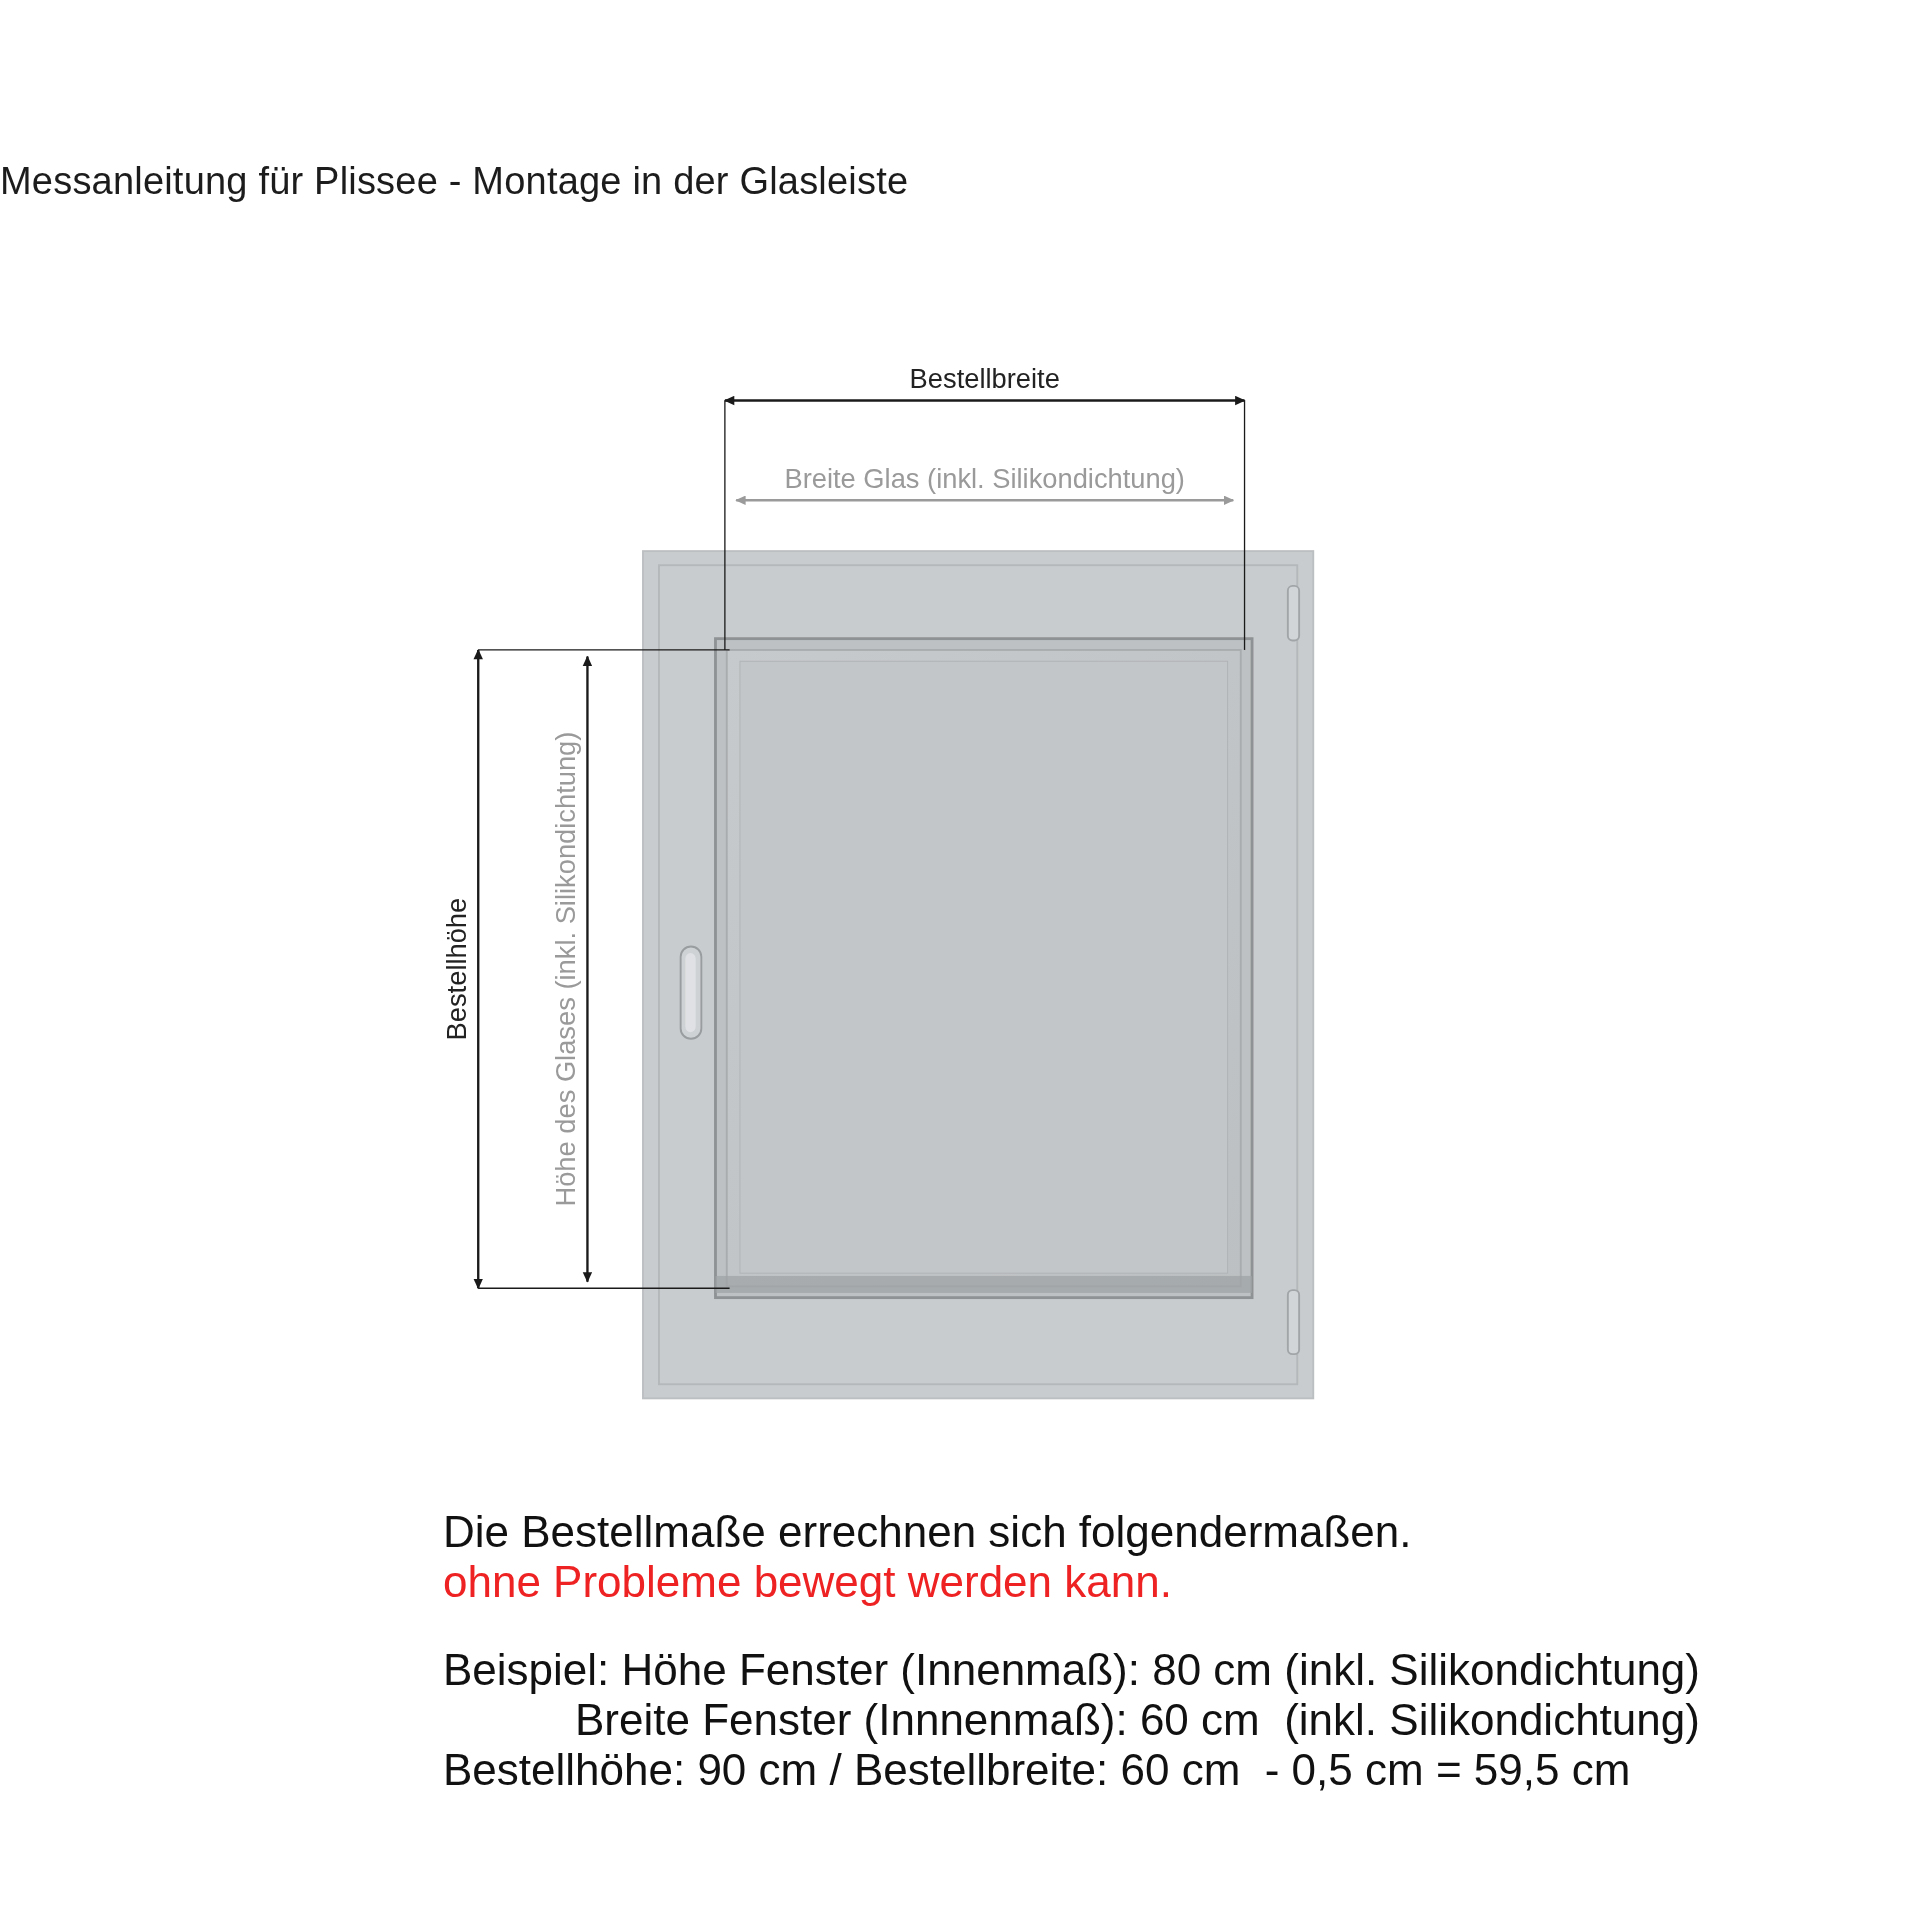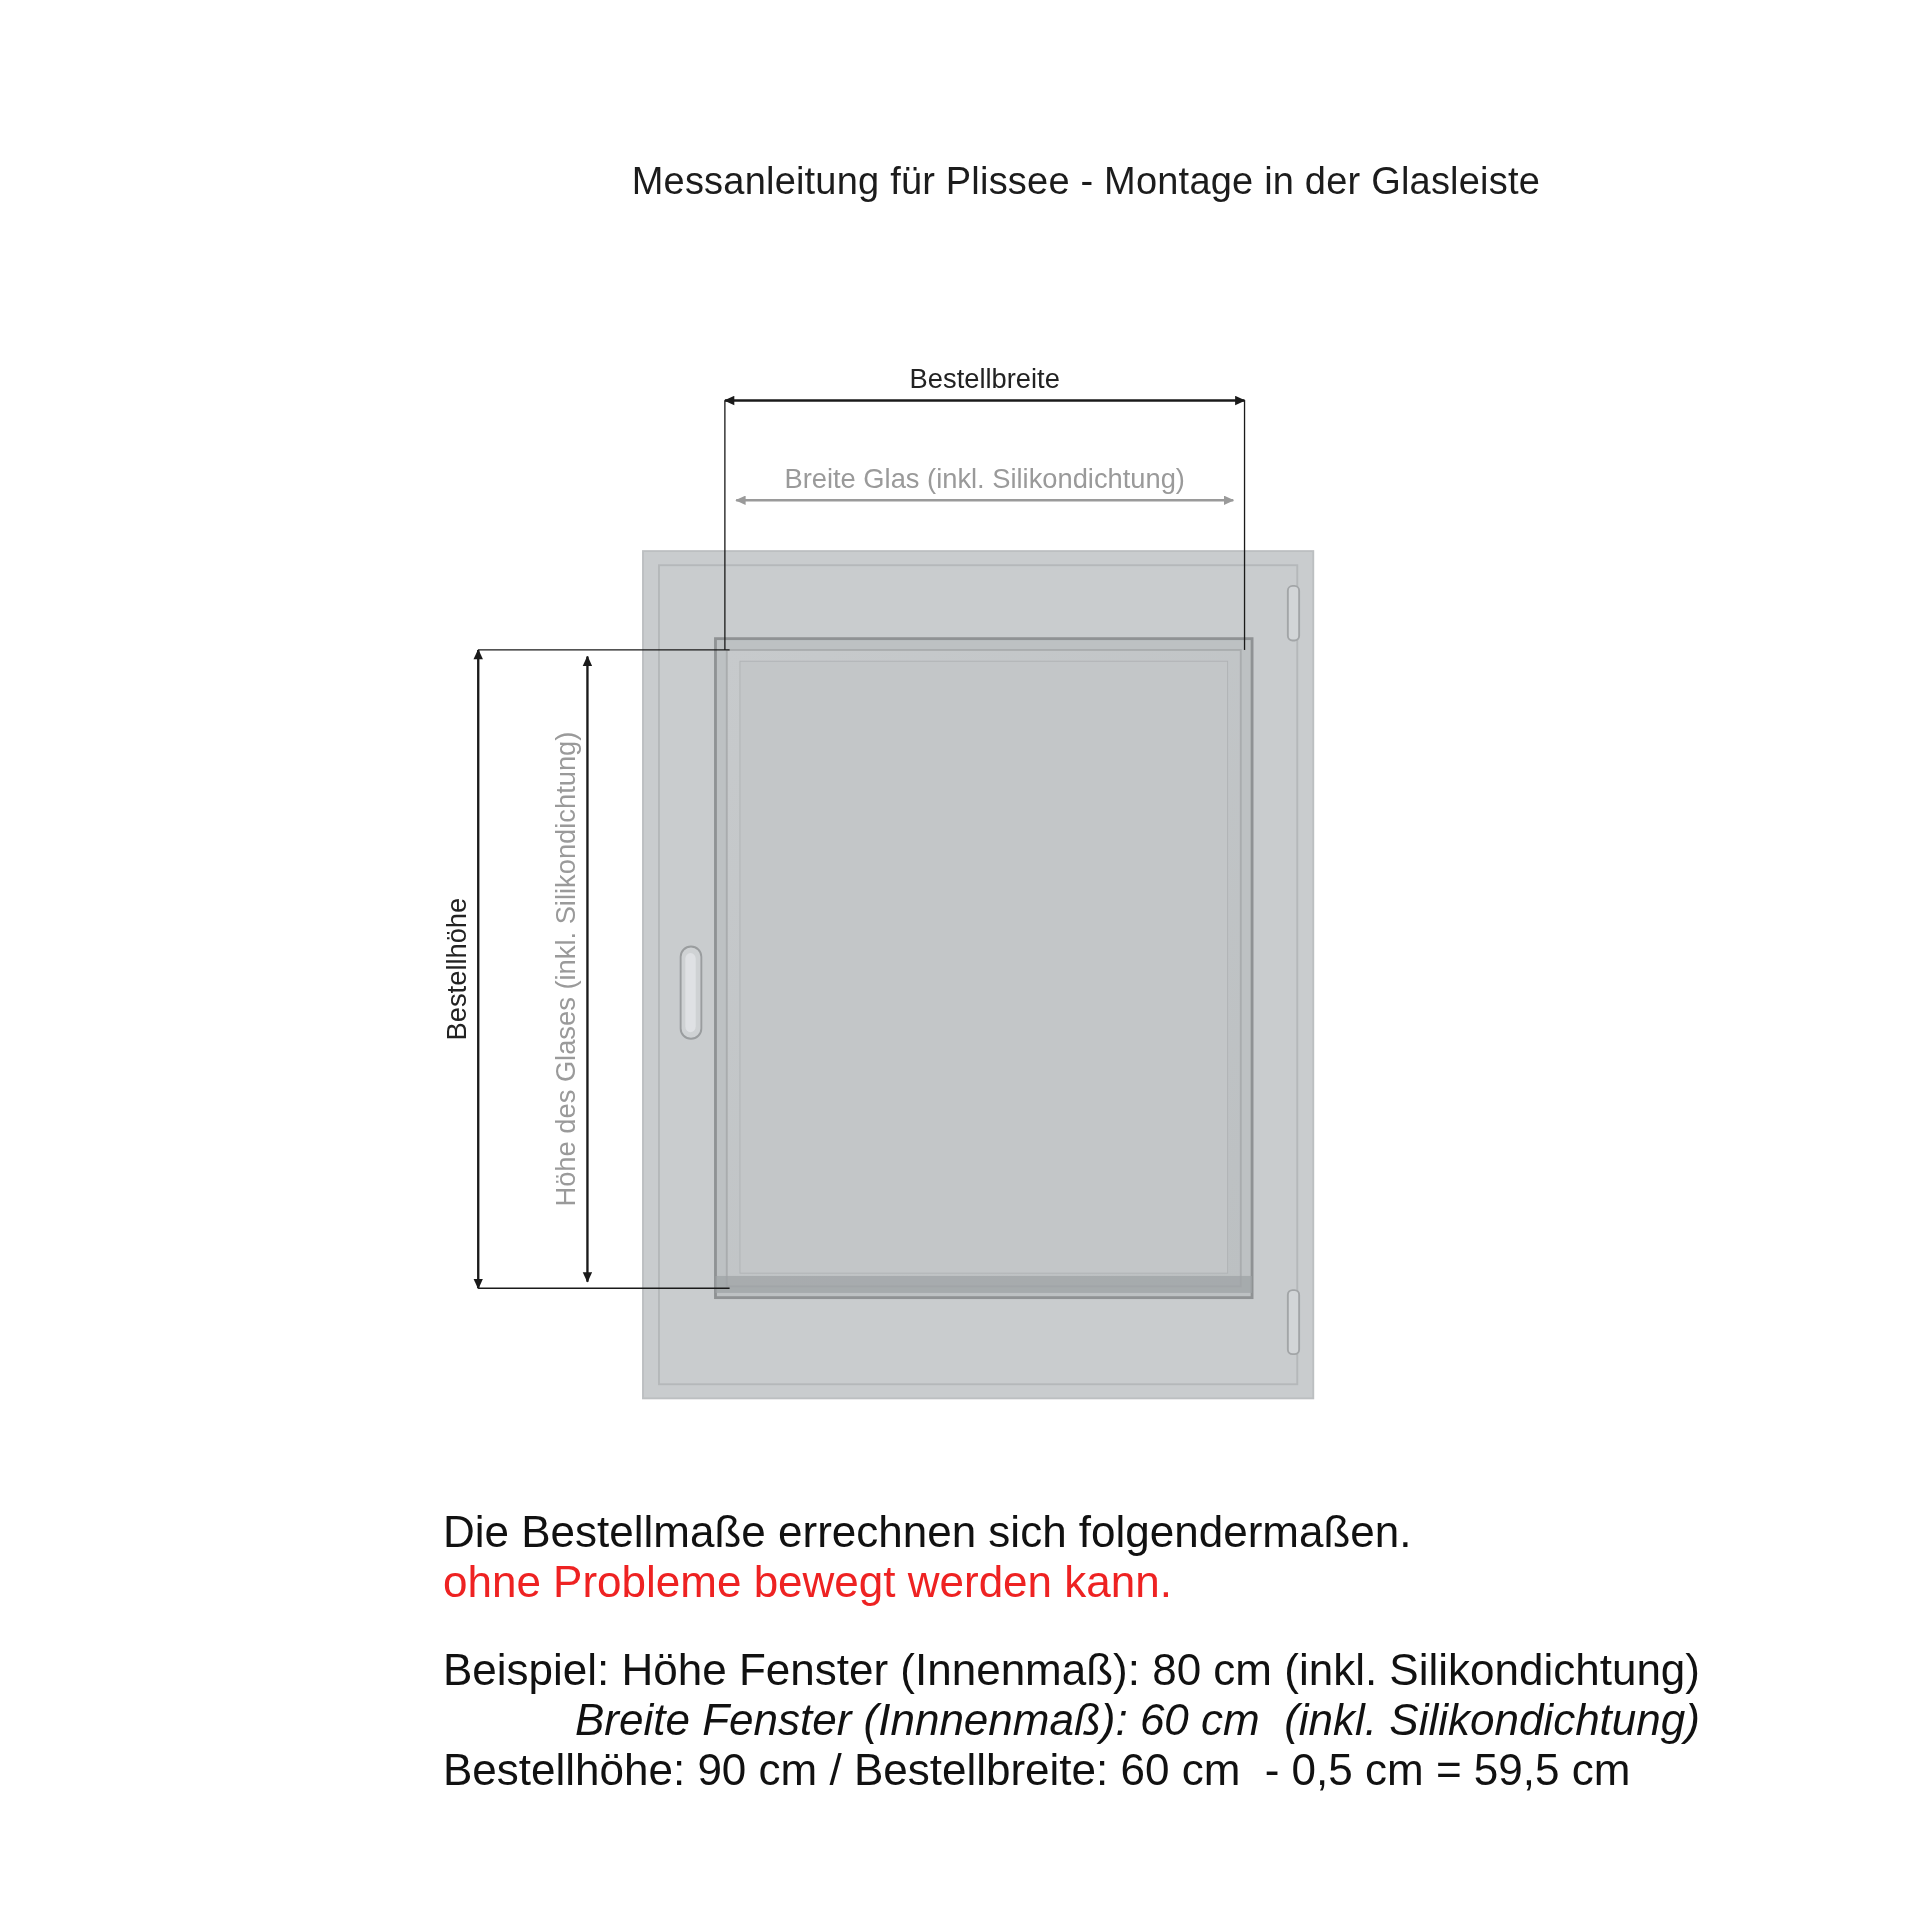--- a/index.html
+++ b/index.html
@@ -20,21 +20,21 @@
     left: 0; top: 0;
     width: 1928px;
     height: 1928px;
   }
   
   .title {
     position: absolute;
     left: 0;
     top: 160px;
     width: 1540px;
-    text-align: right;
+    text-align: left;
     font-size: 38px;
     color: #1c1c1c;
     letter-spacing: 0.2px;
   }
   
   .diagram {
     position: absolute;
     left: 0;
     top: 0;
     width: 1592px;
@@ -70,21 +70,20 @@
     white-space: pre;
   }
   .textblock .warn {
     color: #ee2222;
   }
   .spacer {
     height: 38px;
   }
   .indent {
     padding-left: 132px;
-    font-style: italic;
   }
 </style>
 </head>
 <body>
 
 <div class="page">
 
   <div class="title">Messanleitung für Plissee - Montage in der Glasleiste</div>
 
   <div class="diagram">

